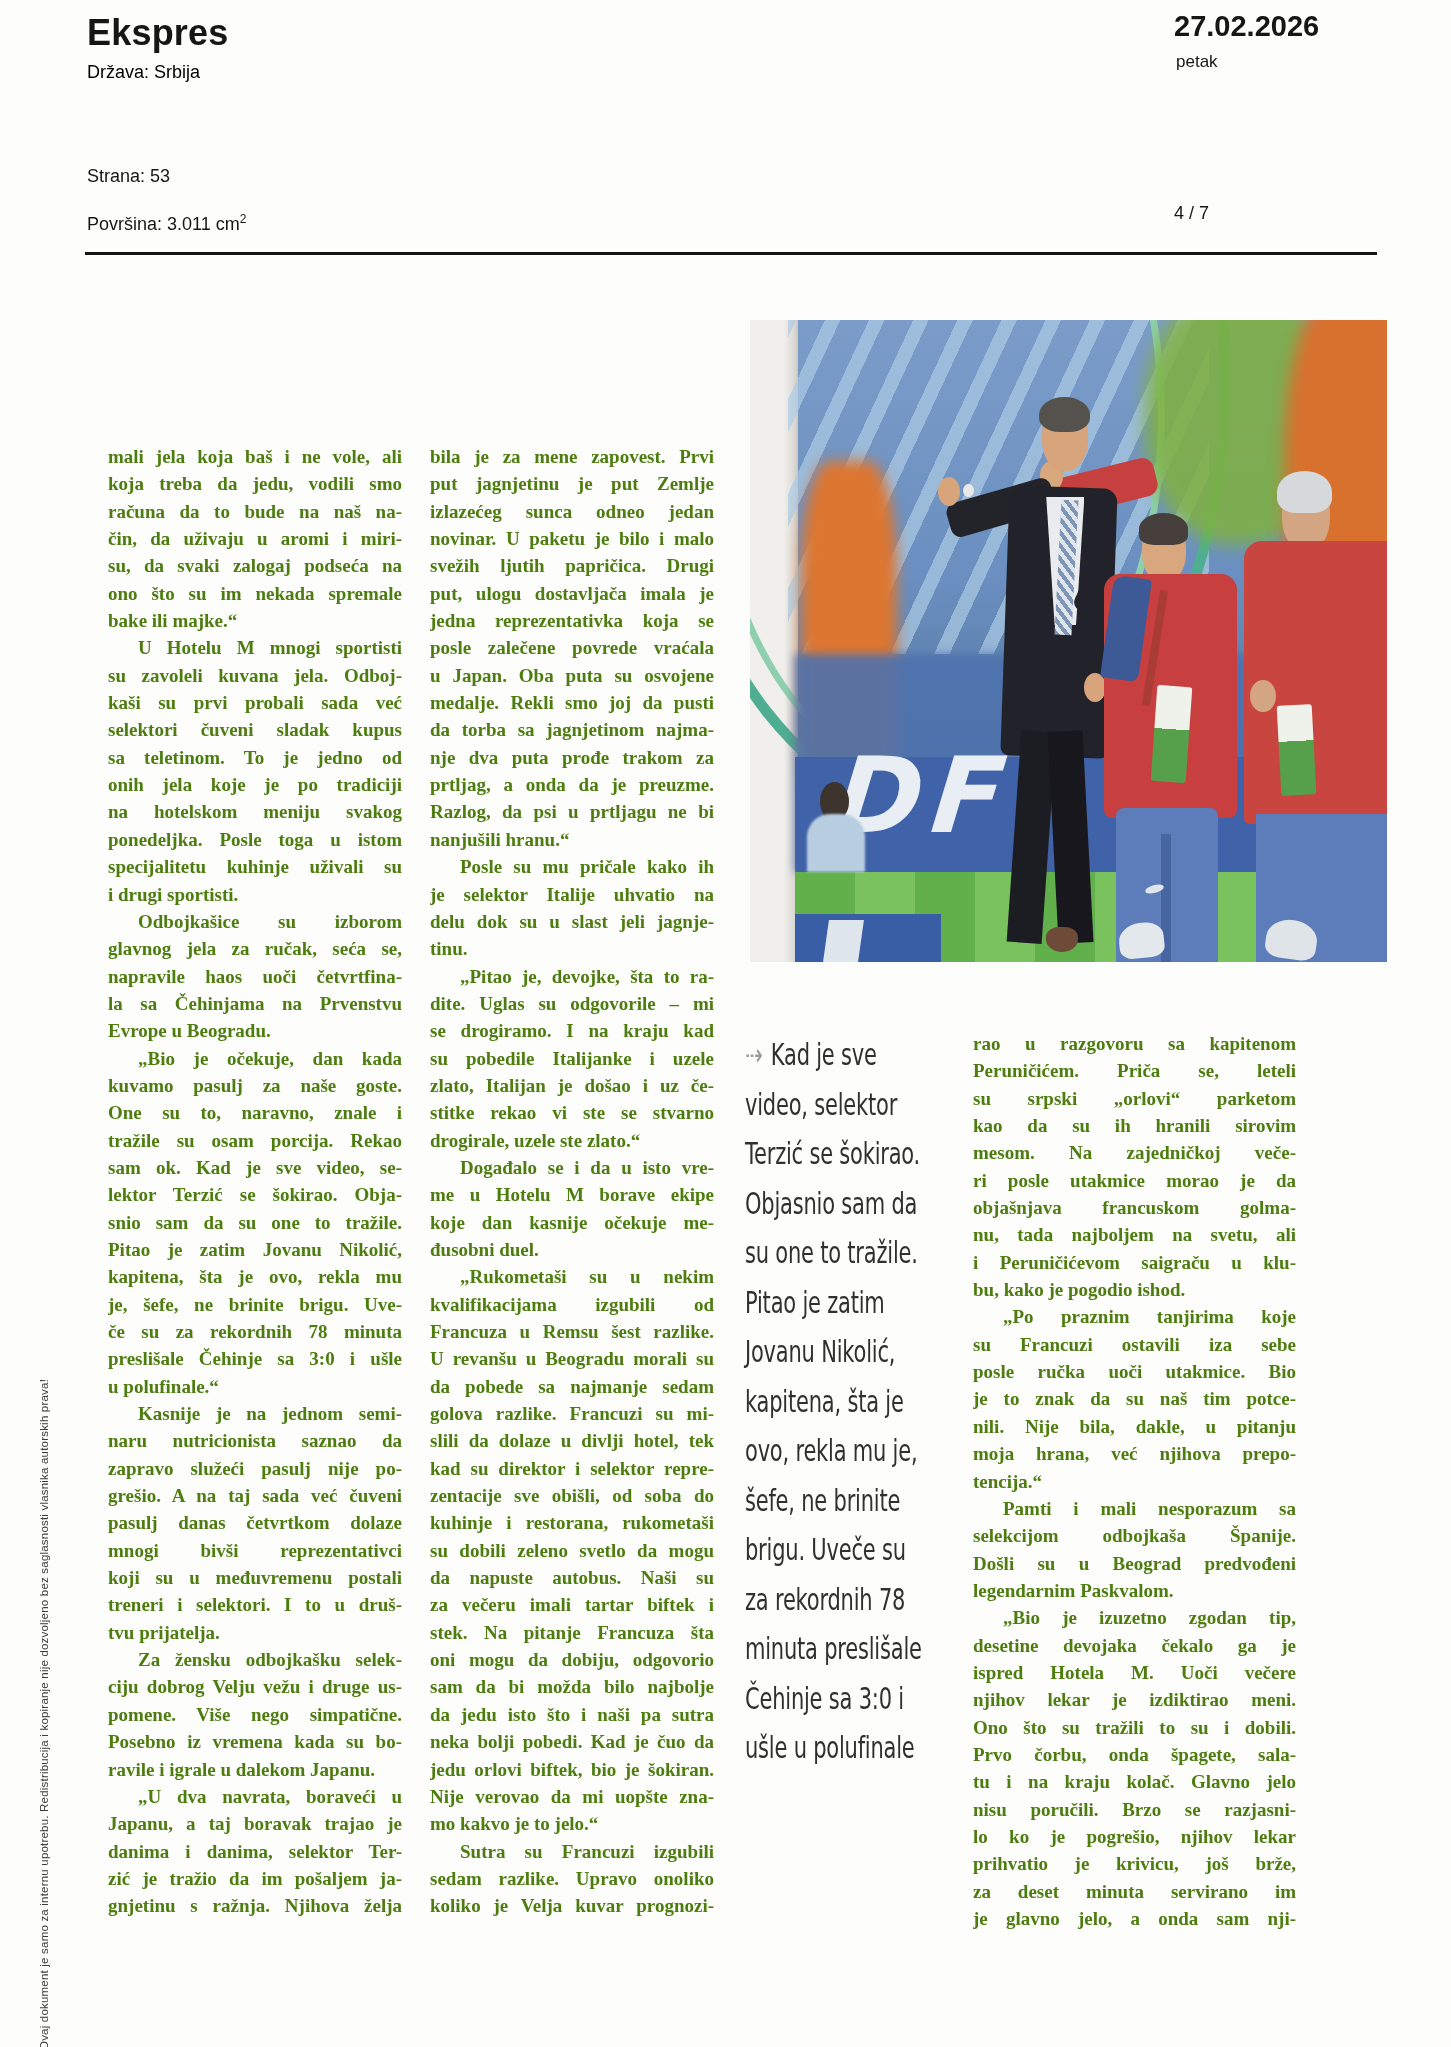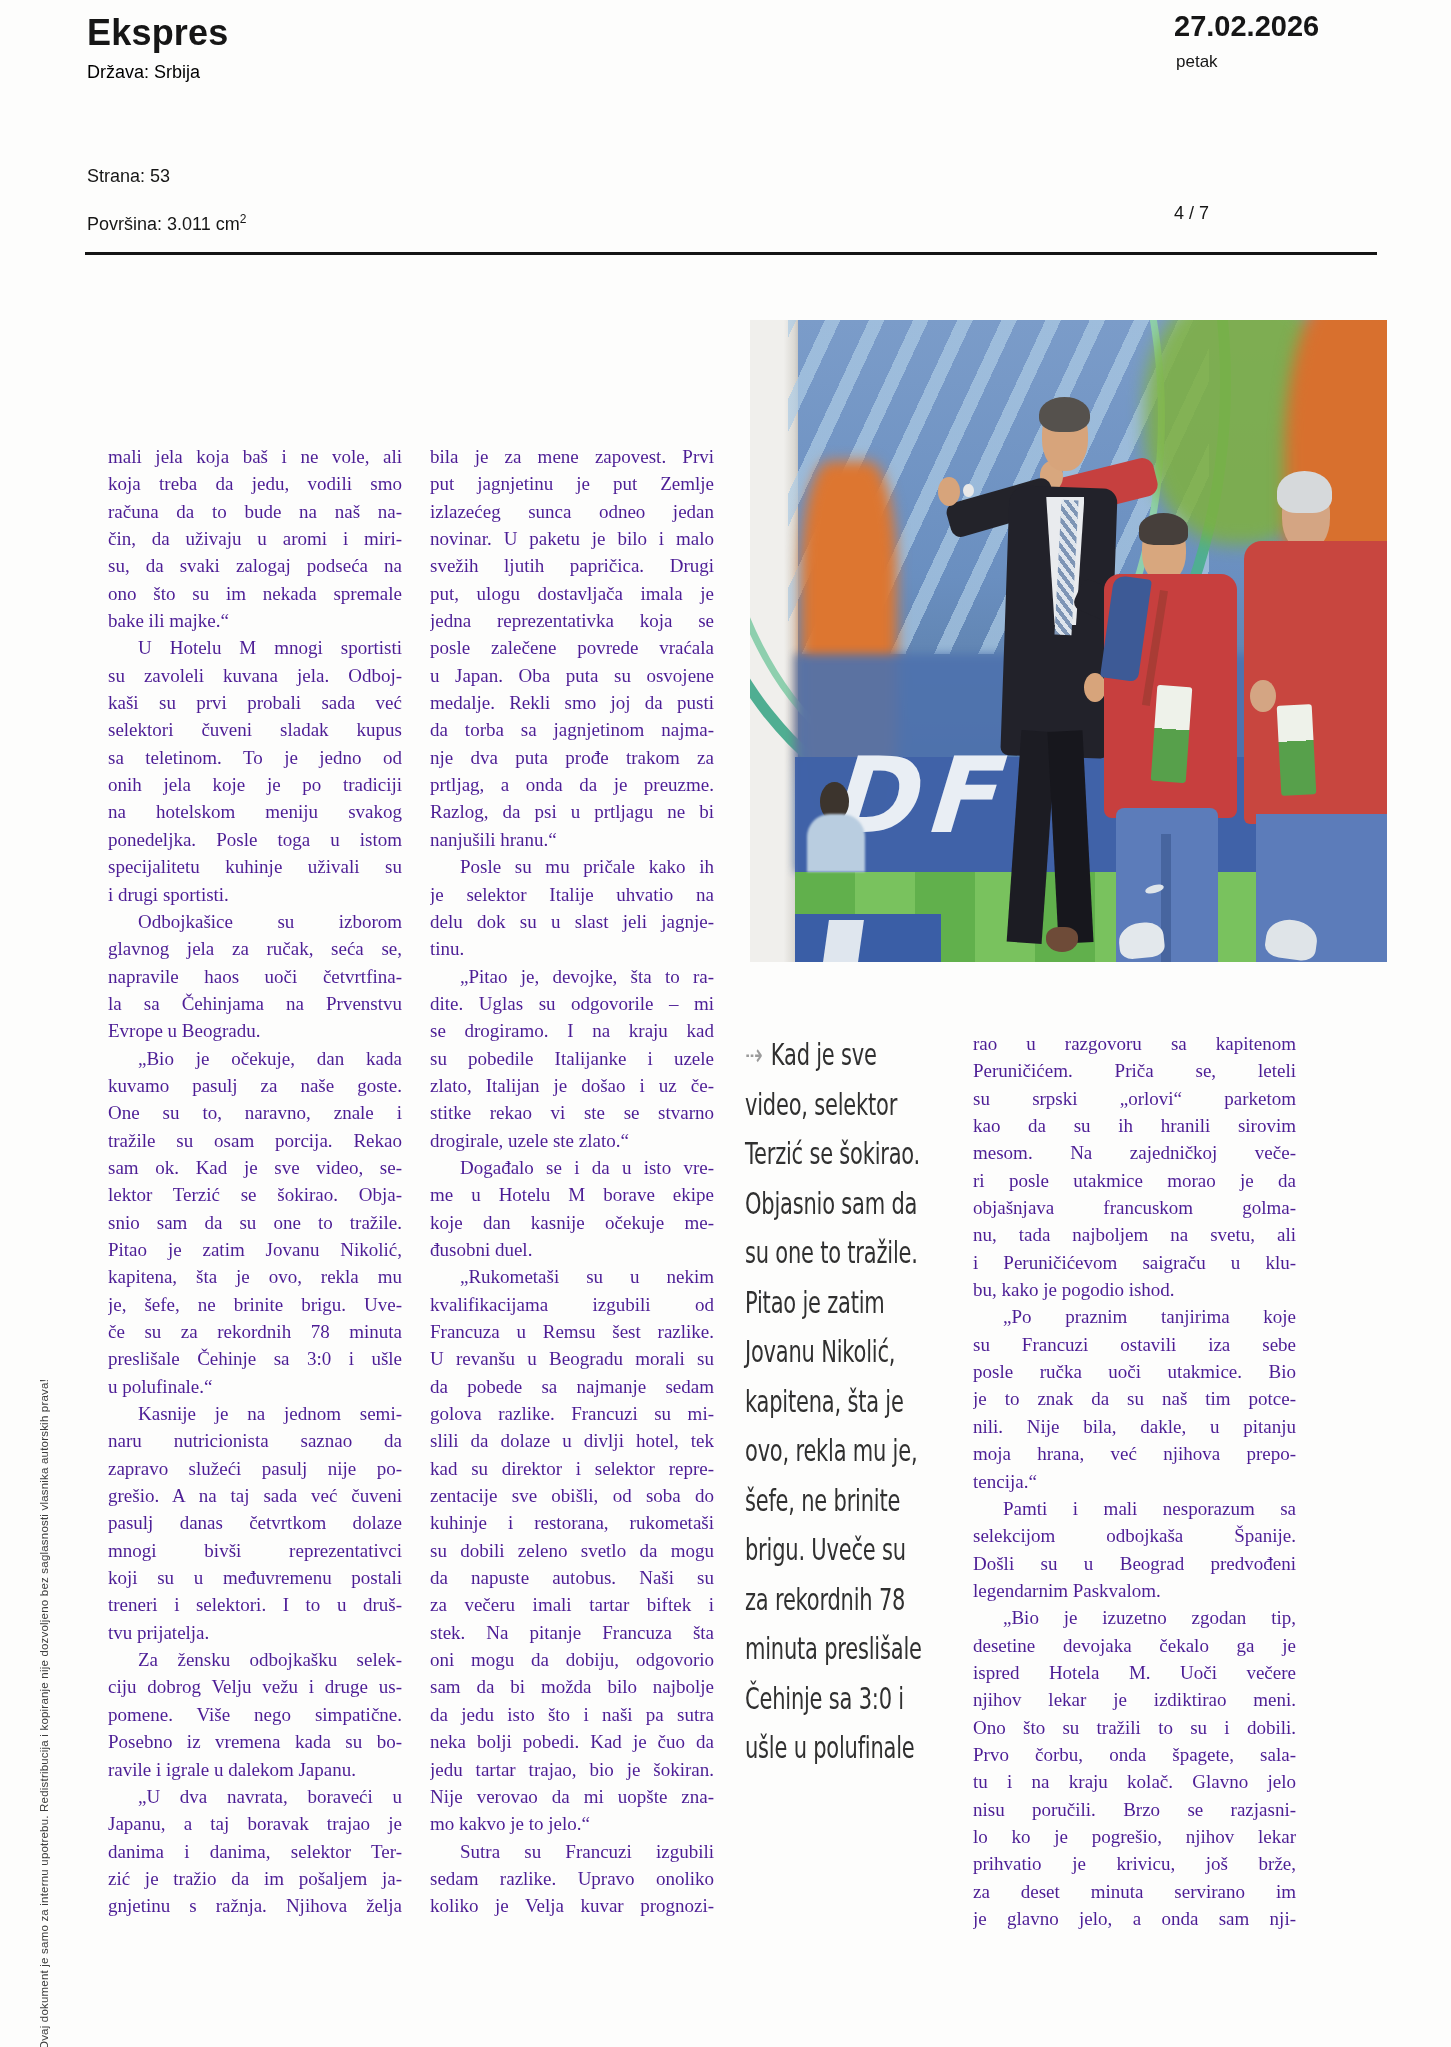--- a/index.html
+++ b/index.html
@@ -10,21 +10,21 @@
   .country{position:absolute;left:87px;top:62px;font-size:18px;color:#000000;}
   .date{position:absolute;left:1174px;top:10px;font-size:29px;font-weight:700;}
   .day{position:absolute;left:1176px;top:52px;font-size:17px;}
   .strana{position:absolute;left:87px;top:166px;font-size:18px;}
   .povrsina{position:absolute;left:87px;top:212px;font-size:18px;}
   .povrsina sup{font-size:12px;}
   .pageind{position:absolute;left:1174px;top:203px;font-size:18px;}
   .rule{position:absolute;left:85px;top:252px;width:1292px;height:3px;background:#151515;}
   
   .col{position:absolute;top:443px;font-family:"Liberation Serif",serif;font-size:19px;
-       line-height:27.35px;color:#4c1d95;}
+       line-height:27.35px;color:#4d7c0f;font-weight:bold;}
   #col1{left:108px;width:294px;}
   #col2{left:430px;width:284px;}
   #col4{left:973px;top:1030px;width:323px;}
   .line{height:27.35px;overflow:hidden;text-align:justify;text-align-last:justify;}
   .line.end{text-align-last:left;}
   .line.indent{text-indent:30px;}
   
   #quote{position:absolute;left:745px;top:1037px;width:228px;}
   .qline{height:49.5px;white-space:nowrap;}
   .qwrap{display:inline-block;transform:scaleX(.7);transform-origin:0 70%;white-space:nowrap;
@@ -200,21 +200,21 @@
       <div class="line">zentacije sve obišli, od soba do</div>
       <div class="line">kuhinje i restorana, rukometaši</div>
       <div class="line">su dobili zeleno svetlo da mogu</div>
       <div class="line">da napuste autobus. Naši su</div>
       <div class="line">za večeru imali tartar biftek i</div>
       <div class="line">stek. Na pitanje Francuza šta</div>
       <div class="line">oni mogu da dobiju, odgovorio</div>
       <div class="line">sam da bi možda bilo najbolje</div>
       <div class="line">da jedu isto što i naši pa sutra</div>
       <div class="line">neka bolji pobedi. Kad je čuo da</div>
-      <div class="line">jedu tartar trajao, bio je šokiran.</div>
+      <div class="line">jedu orlovi biftek, bio je šokiran.</div>
       <div class="line">Nije verovao da mi uopšte zna-</div>
       <div class="line end">mo kakvo je to jelo.“</div>
       <div class="line indent">Sutra su Francuzi izgubili</div>
       <div class="line">sedam razlike. Upravo onoliko</div>
       <div class="line">koliko je Velja kuvar prognozi-</div>
     </div>
   <div class="col" id="col4">
       <div class="line">rao u razgovoru sa kapitenom</div>
       <div class="line">Peruničićem. Priča se, leteli</div>
       <div class="line">su srpski „orlovi“ parketom</div>

